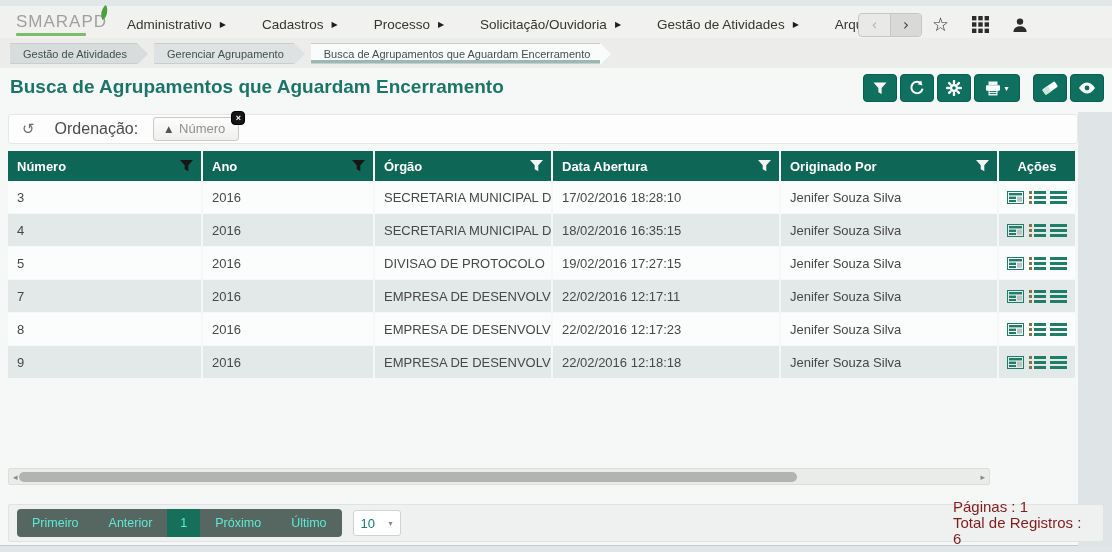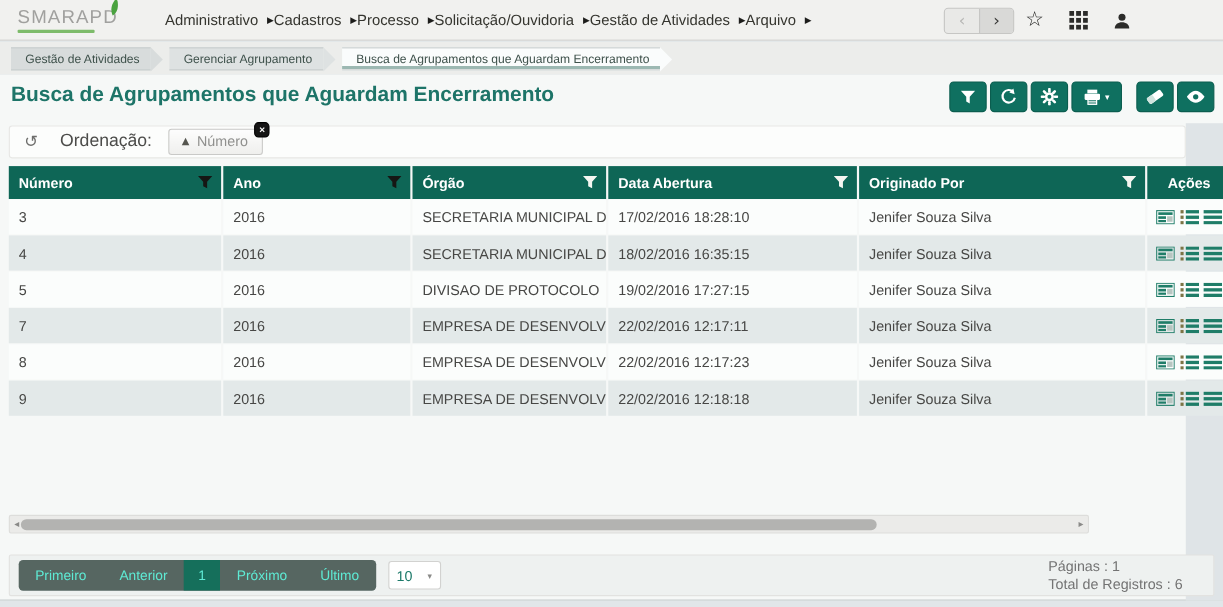--- a/index.html
+++ b/index.html
@@ -1,27 +1,27 @@
 <!DOCTYPE html>
 <html><head>
 <meta charset="utf-8">
 <style>
   * { margin:0; padding:0; box-sizing:border-box; }
   html,body { width:1112px; height:552px; }
   body { font-family:"Liberation Sans","DejaVu Sans",sans-serif; background:#e1e6e9; }
   #app { position:relative; width:1112px; height:552px; overflow:hidden; }
 
   
-  .topbar { position:absolute; top:0; left:0; width:1112px; height:37px;
+  .topbar { position:absolute; top:6px; left:0; width:1112px; height:37px;
     background:#f1f1ef; border-bottom:1px solid #d2d2d0; display:flex; align-items:center; }
   .logo { position:relative; margin-left:16px; width:92px; }
   .logo-text { font-size:17px; letter-spacing:1px; color:#a0a09e; font-weight:400; }
   .logo-leaf { position:absolute; top:-7px; right:-2px; }
   .logo-tag { height:3px; width:70px; background:#7dbb6a; margin-top:1px; border-radius:1px; }
-  .menu { display:flex; margin-left:42px; }
+  .menu { display:flex; margin-left:19px; gap:36px; }
   .menu-item { display:flex; align-items:center; gap:8px; font-size:13.5px; color:#35352f; cursor:pointer; }
   .menu-caret { font-size:8px; color:#1d1d1b; font-family:"DejaVu Sans",sans-serif; }
   .nav-pill { position:absolute; left:858px; top:7px; width:64px; height:24px; border:1px solid #c6c6c4;
     border-radius:4px; overflow:hidden; display:flex; background:#e9e9e7; }
   .nav-half { width:50%; display:flex; align-items:center; justify-content:center;
     font-size:15px; font-family:"DejaVu Sans",sans-serif; }
   .nav-back { color:#b7b7b5; }
   .nav-fwd { background:#d9d9d7; color:#3a3a38; border-left:1px solid #c6c6c4; }
   .top-icons { position:absolute; left:932px; top:0; height:37px; display:flex; align-items:center; gap:23px; }
   .star-glyph { font-size:19px; color:#1e1e1c; font-family:"DejaVu Sans",sans-serif; line-height:1; }
@@ -65,21 +65,21 @@
   .sort-text { font-size:13px; color:#90908e; }
   .chip-x { position:absolute; top:-7px; right:-7px; width:14px; height:14px; background:#151515;
     border-radius:4px; color:#fff; font-size:9px; font-weight:bold; display:flex; align-items:center;
     justify-content:center; cursor:pointer; border:1px solid #000; }
 
   
   .thead { position:absolute; top:151px; left:8px; display:flex; }
   .hc { height:30px; background:#0e6656; color:#fff; font-size:13px; font-weight:bold;
     display:flex; align-items:center; padding:0 9px; margin-right:2px; position:relative; cursor:pointer; }
   .hc .fsvg { position:absolute; right:8px; }
-  .c1{width:193px;} .c2{width:170px;} .c3{width:176px;} .c4{width:226px;} .c5{width:260px;}
+  .c1{width:193px;} .c2{width:170px;} .c3{width:176px;} .c4{width:226px;} .c5{width:216px;}
   .c6{width:76px; margin-right:0; justify-content:center; padding:4px;}
   .tbody { position:absolute; top:181px; left:8px; }
   .trow { display:flex; margin-bottom:1px; cursor:pointer; }
   .tc { height:32px; display:flex; align-items:center; padding:0 9px; font-size:13px; color:#474745;
     margin-right:2px; white-space:nowrap; overflow:hidden; }
   .trow:nth-child(odd) .tc { background:#fbfdfc; }
   .trow:nth-child(even) .tc { background:#e3e9e9; }
   .tc.c6 { justify-content:space-between; padding:0 8px; }
   .act-ic { display:flex; align-items:center; cursor:pointer; }
 
@@ -95,21 +95,21 @@
   .footer { position:absolute; top:504px; left:8px; width:1096px; height:38px; background:#eef1f0;
     border:1px solid #e2e2e0; border-radius:2px; display:flex; align-items:center; }
   .pager { display:flex; margin-left:8px; background:#566661; border-radius:4px; overflow:hidden; height:28px; }
   .pbtn { display:flex; align-items:center; padding:0 15px; color:#5eead4; font-size:12.5px; cursor:pointer; }
   .pbtn.cur { background:#156f5b; padding:0 13px; }
   .size-select { margin-left:11px; width:48px; height:26px; background:#fff; border:1px solid #d2d2d0;
     border-radius:3px; display:flex; align-items:center; justify-content:space-between; padding:0 7px;
     cursor:pointer; }
   .size-val { font-size:13px; color:#1d7a6a; }
   .size-caret { font-size:8px; color:#8a8a88; font-family:"DejaVu Sans",sans-serif; }
-  .foot-info { margin-left:auto; margin-right:10px; font-size:13px; color:#737373; line-height:16px; width:140px; }
+  .foot-info { margin-left:auto; margin-right:10px; font-size:15px; color:#7f1d1d; line-height:16px; width:140px; }
 </style>
 </head>
 <body>
 
 <div id="app">
 
   <div class="topbar">
     <div class="logo">
       <div class="logo-text">SMARAPD</div>
       <svg class="logo-leaf" width="12" height="16" viewBox="0 0 12 16">

